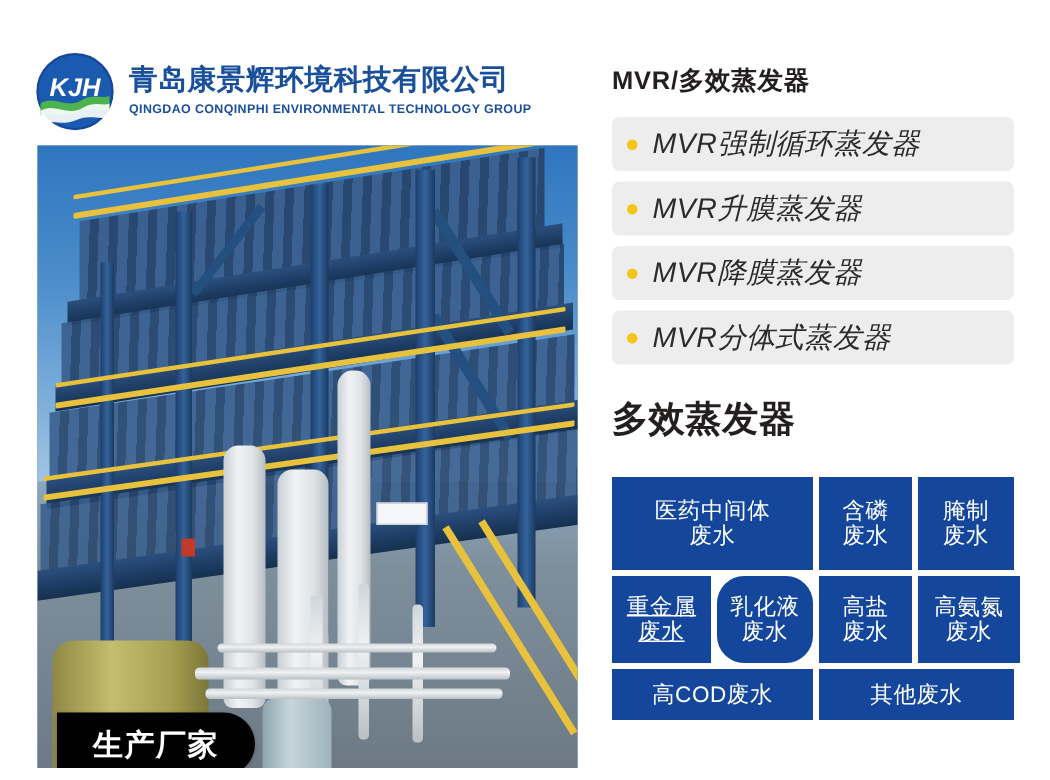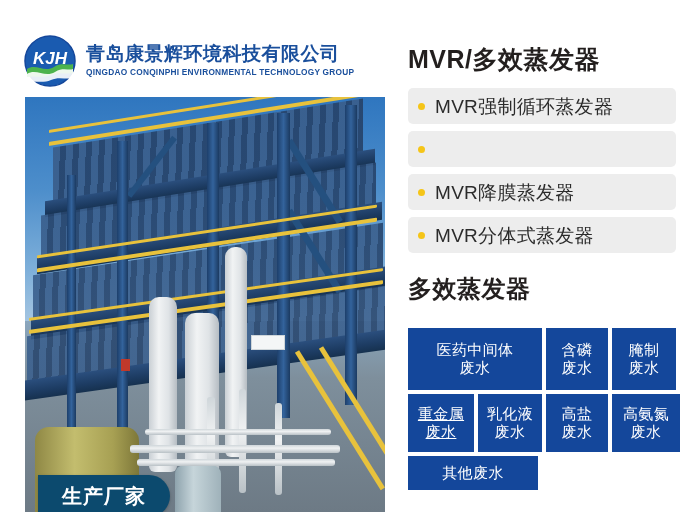--- a/index.html
+++ b/index.html
@@ -111,67 +111,67 @@
   .white-sign {
     position:absolute; left:226px; top:238px; width:34px; height:15px;
     background:#f4f6f7; border:1px solid #cfd6da;
   }
   .red-box { position:absolute; left:96px; top:262px; width:9px; height:12px; background:#c0392b; }
 
   
   #badges { position:absolute; left:0px; top:378px; width:170px; }
   .badge {
     position:relative; margin-left:13px; width:132px; height:42px;
-    background:#0c4a6e;
+    background:#000000;
     border-radius:0 21px 21px 0;
     display:flex; align-items:center; justify-content:center;
     color:#ffffff; font-size:20px; font-weight:bold; letter-spacing:1px;
     box-shadow:0 1px 3px rgba(0,0,0,.25);
   }
 
   
   #right { position:absolute; left:408px; top:44px; width:268px; }
   #product-title {
-    font-size:25px; font-weight:bold; color:#231f1e;
+    font-size:17px; font-weight:bold; color:#231f1e;
     letter-spacing:0.5px; line-height:1.2;
   }
   #feature-list { margin-top:14px; }
   .feature-item {
     display:flex; align-items:center;
     height:36px; margin-bottom:7px;
     background:#ededed; border-radius:5px;
     padding-left:10px;
   }
   .bullet {
     width:7px; height:7px; border-radius:50%;
     background:#f5c518; flex:0 0 7px; margin-right:10px;
   }
   .feature-label {
-    font-size:19px; color:#2b2b2b; letter-spacing:0.3px; line-height:1;
+    font-size:19px; color:#2b2b2b; letter-spacing:0.3px; line-height:1;font-style:italic;
   }
   #media-title {
     margin-top:20px;
     font-size:24px; font-weight:bold; color:#231f1e; letter-spacing:0.5px;
   }
   #media-grid { margin-top:23px; display:flex; flex-direction:column; gap:4px; }
   .media-row { display:flex; gap:4px; }
   .media-cell {
     background:#14479b; color:#ffffff;
     display:flex; align-items:center; justify-content:center; text-align:center;
     font-size:15px; line-height:1.18; letter-spacing:0.4px;
     padding:4px 2px;
   }
   .media-row-1 { height:62px; }
   .media-row-2 { height:58px; }
   .media-row-3 { height:34px; }
   .media-row-1 .c0 { flex:0 0 134px; }
   .media-row-1 .c1 { flex:0 0 62px; }
   .media-row-1 .c2 { flex:0 0 64px; }
   .media-row-2 .c0 { flex:0 0 66px;text-decoration:underline; }
-  .media-row-2 .c1 { flex:0 0 64px; }
+  .media-row-2 .c1 { flex:0 0 64px;border-radius:18px; }
   .media-row-2 .c2 { flex:0 0 62px; }
   .media-row-2 .c3 { flex:0 0 68px; }
   .media-row-3 .c0 { flex:0 0 134px; }
   .media-row-3 .c1 { flex:0 0 130px; }
   .cell-text { white-space:pre-line; }
 </style>
 </head>
 <body>
 
 <div id="page">
@@ -255,20 +255,21 @@
 
     <div id="product-title">MVR/多效蒸发器</div>
 
     <div id="feature-list">
       <div class="feature-item">
         <span class="bullet"></span>
         <span class="feature-label">MVR强制循环蒸发器</span>
       </div>
       <div class="feature-item">
         <span class="bullet"></span>
+        <span class="feature-label">MVR升膜蒸发器</span>
       </div>
       <div class="feature-item">
         <span class="bullet"></span>
         <span class="feature-label">MVR降膜蒸发器</span>
       </div>
       <div class="feature-item">
         <span class="bullet"></span>
         <span class="feature-label">MVR分体式蒸发器</span>
       </div>
     </div>
@@ -302,20 +303,23 @@
         <div class="media-cell c2">
           <span class="cell-text">高盐
 废水</span>
         </div>
         <div class="media-cell c3">
           <span class="cell-text">高氨氮
 废水</span>
         </div>
       </div>
       <div class="media-row media-row-3">
+        <div class="media-cell c0">
+          <span class="cell-text">高COD废水</span>
+        </div>
         <div class="media-cell c1">
           <span class="cell-text">其他废水</span>
         </div>
       </div>
     </div>
 
   </div>
 </div>
 
 </body></html>

